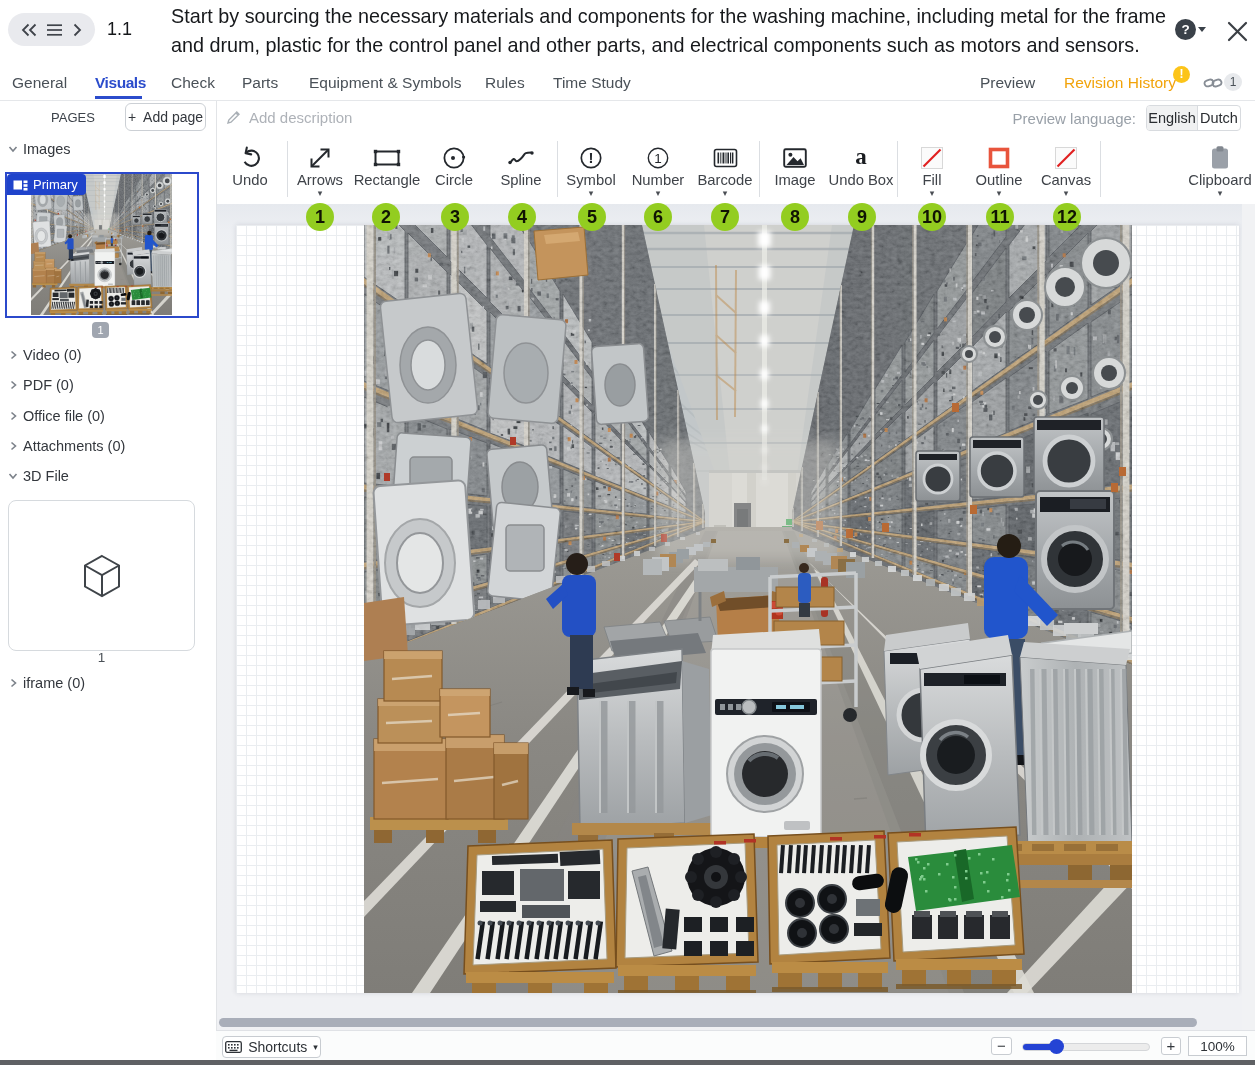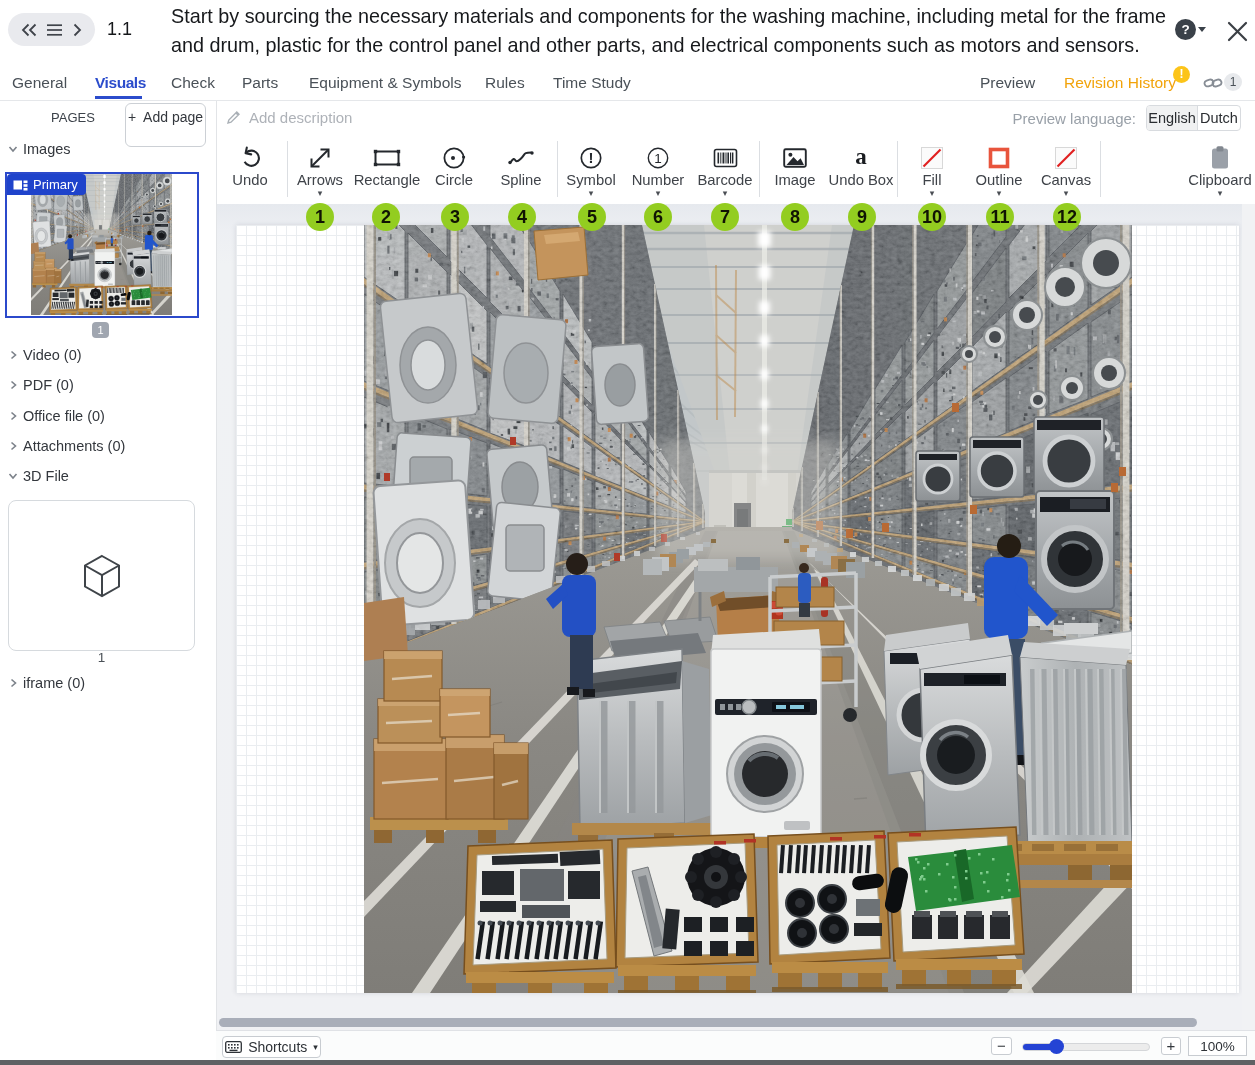--- a/index.html
+++ b/index.html
@@ -24,21 +24,21 @@
 #hline { position:absolute; left:0; top:100px; width:1255px; height:1px; background:#e5e7ea; }
 #revbadge { position:absolute; left:1173px; top:66px; width:17px; height:17px; border-radius:50%; background:#fcc419;
   color:#fff; font-size:12px; font-weight:bold; text-align:center; line-height:17px; }
 #onecirc { position:absolute; left:1224px; top:73px; width:18px; height:18px; border-radius:50%; background:#e7e9ec;
   color:#4a5158; font-size:12px; text-align:center; line-height:18px; }
 
 
 #sidebar { position:absolute; left:0; top:101px; width:216px; height:960px; background:#fff; }
 #sidediv { position:absolute; left:216px; top:101px; width:1px; height:960px; background:#e2e4e7; }
 #pages { position:absolute; left:8px; top:110px; font-size:13px; color:#3c424a;margin-left:43px; }
-#addpage { position:absolute; left:125px; top:103px; width:81px; height:44px; border:1px solid #ccd0d5; border-radius:6px;
+#addpage { position:absolute; left:125px; top:103px; width:81px; height:28px; border:1px solid #ccd0d5; border-radius:6px;
   font-size:14px; color:#33373d; text-align:center; line-height:26px; background:#fff; }
 .srow { position:absolute; left:8px; font-size:14.5px; color:#33373d; display:flex; align-items:center; gap:5px; }
 .srow svg { flex:0 0 auto; }
 #imgrow { position:absolute; left:8px; top:141px; font-size:14.5px; color:#33373d; display:flex; align-items:center; gap:5px; }
 #thumb { position:absolute; left:5px; top:172px; width:194px; height:146px; border:2.5px solid #2b49cb; border-radius:0;
   background:#fff; overflow:hidden; }
 #thumb svg.mini { position:absolute; left:24px; top:0; }
 #primary { position:absolute; left:0px; top:0px; height:21px; background:#1f43cb; border-radius:4px 4px 4px 0;
   color:#fff; font-size:13px; padding:0 8px 0 6px; display:flex; align-items:center; gap:5px; }
 #onebadge { position:absolute; left:92px; top:322px; width:17px; height:16px; background:#a0a6b0; border-radius:4px;

